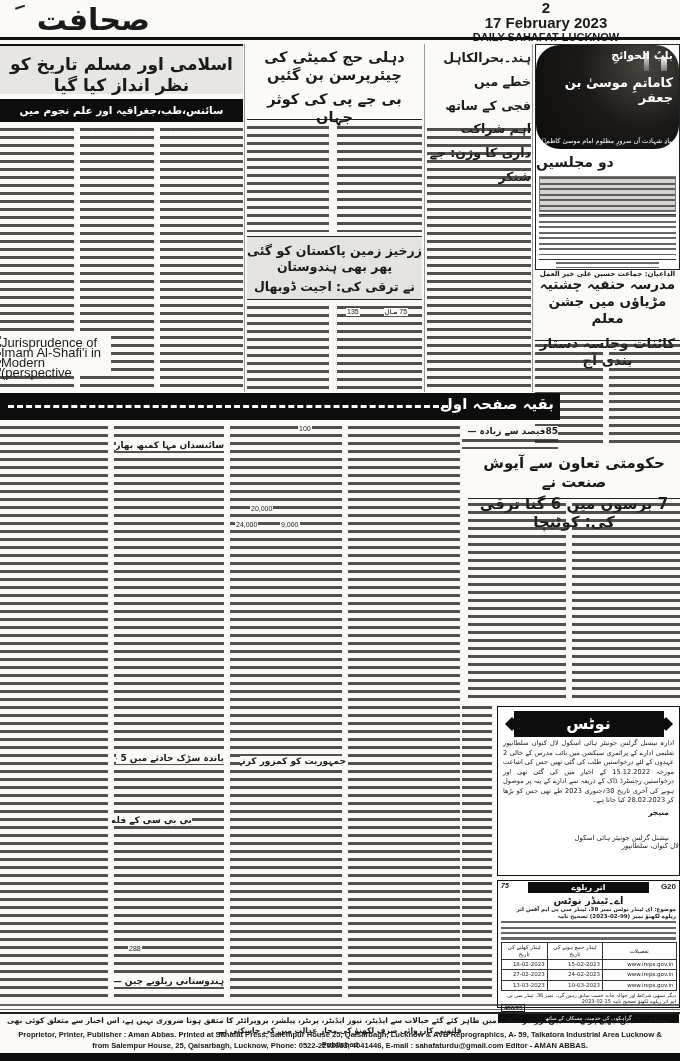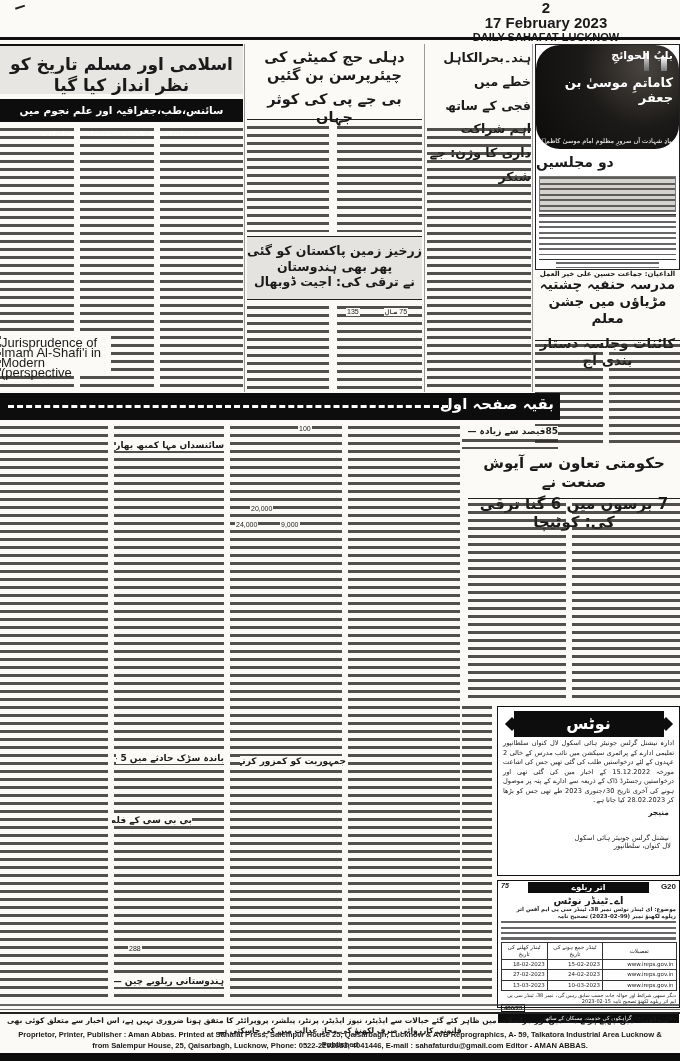--- a/index.html
+++ b/index.html
@@ -18,20 +18,21 @@
   .boldsub{font-weight:bold;font-size:9px;background:#fbfaf7;text-align:right;line-height:11px;white-space:nowrap;overflow:hidden;}
   .numfrag{position:absolute;font-size:7px;background:#fbfaf7;padding:0 1px;line-height:8px;font-family:"Liberation Sans",sans-serif;}
   table.tender{border-collapse:collapse;width:100%;direction:rtl;}
   table.tender td,table.tender th{border:1px solid #333;font-size:5.5px;padding:1px 2px;line-height:1.3;font-weight:normal;}
 </style>
 </head>
 <body>
 
 <div id="page">
 
+  <div class="abs urdu" style="left:20px;top:2px;width:130px;height:36px;font-size:30px;font-weight:bold;letter-spacing:-1px;">صحافت</div>
   <div class="abs" style="left:16px;top:6px;width:10px;height:6px;border-top:2px solid #222;transform:rotate(-18deg);"></div>
   <div class="abs eng" style="right:4px;top:0px;width:260px;text-align:center;">
     <div style="font-size:15px;font-weight:bold;line-height:15px;">2</div>
     <div style="font-size:15px;font-weight:bold;line-height:16px;">17 February 2023</div>
     <div style="font-size:11px;font-weight:bold;line-height:13px;">DAILY SAHAFAT LUCKNOW</div>
   </div>
   <div class="abs" style="left:0;top:37px;width:680px;height:3px;background:#111;"></div>
 
   <div class="abs vline" style="left:244px;top:44px;height:348px;"></div>
   <div class="abs vline" style="left:424px;top:44px;height:348px;"></div>
@@ -50,21 +51,21 @@
 
   <div class="abs urdu headline" style="left:247px;top:44px;width:175px;height:76px;font-size:14.5px;border-bottom:1px solid #222;box-sizing:border-box;padding-top:4px;">
     <div>دہلی حج کمیٹی کی چیئرپرسن بن گئیں</div>
     <div style="margin-top:6px;">بی جے پی کی کوثر جہاں</div>
   </div>
   <div class="abs sim" style="left:247px;top:126px;width:82px;height:106px;"></div>
   <div class="abs sim" style="left:337px;top:126px;width:85px;height:106px;"></div>
 
   <div class="abs urdu headline" style="left:247px;top:236px;width:175px;height:64px;background:#e4e3e0;border-top:1px solid #222;border-bottom:1px solid #222;font-size:12.5px;box-sizing:border-box;padding-top:6px;">
     <div>زرخیز زمین پاکستان کو گئی پھر بھی ہندوستان</div>
-    <div style="">نے ترقی کی: اجیت ڈوبھال</div>
+    <div style="margin-top:5px;">نے ترقی کی: اجیت ڈوبھال</div>
   </div>
   <div class="abs sim" style="left:247px;top:306px;width:82px;height:86px;"></div>
   <div class="abs sim" style="left:337px;top:306px;width:85px;height:86px;"></div>
   <span class="numfrag" style="left:346px;top:308px;">135</span>
   <span class="numfrag urdu" style="left:384px;top:308px;">75 سال</span>
 
   <div class="abs urdu" style="left:427px;top:46px;width:104px;height:76px;font-weight:bold;font-size:12.5px;text-align:right;line-height:1.9;">
     <div>ہند۔بحرالکاہل خطے میں</div>
     <div>فجی کے ساتھ اہم شراکت</div>
     <div>داری کا وژن: جے شنکر</div>
@@ -130,21 +131,21 @@
 
   <div class="abs" style="left:497px;top:706px;width:183px;height:170px;border:1px solid #111;box-sizing:border-box;background:#fff;">
     <div style="position:relative;margin:4px auto 2px;width:150px;height:26px;background:#0d0d0d;color:#fff;text-align:center;">
       <span style="position:absolute;left:-7px;top:8px;width:10px;height:10px;background:#0d0d0d;transform:rotate(45deg);"></span>
       <span style="position:absolute;right:-7px;top:8px;width:10px;height:10px;background:#0d0d0d;transform:rotate(45deg);"></span>
       <span class="urdu" style="font-size:16px;font-weight:bold;line-height:26px;">نوٹس</span>
     </div>
     <div class="urdu" style="margin:2px 5px;font-size:6.6px;line-height:9.5px;text-align:justify;">ادارہ نیشنل گرلس جونیئر ہائی اسکول لال کنواں سلطانپور تعلیمی ادارے کے پرائمری سیکشن میں نائب مدرس کے خالی 2 عہدوں کے لئے درخواستیں طلب کی گئی تھیں جس کی اشاعت مورخہ 15.12.2022 کے اخبار میں کی گئی تھی اور درخواستیں رجسٹرڈ ڈاک کے ذریعہ سے ادارے کے پتہ پر موصول ہونے کی آخری تاریخ 30؍جنوری 2023 طے تھی جس کو بڑھا کر 28.02.2023 کیا جاتا ہے۔</div>
     <div class="urdu" style="margin:2px 10px 17px;text-align:right;font-size:7.5px;font-weight:bold;">منیجر</div>
     <div class="urdu" style="margin:0 10px;text-align:right;font-size:6.8px;">نیشنل گرلس جونیئر ہائی اسکول</div>
-    <div class="urdu" style="margin:0 8px;text-align:right;font-size:6.8px;">لال کنواں، سلطانپور</div>
+    <div class="urdu" style="margin:0 0;text-align:right;font-size:6.8px;">لال کنواں، سلطانپور</div>
   </div>
 
   <div class="abs" style="left:497px;top:880px;width:183px;height:128px;border:1px solid #111;box-sizing:border-box;background:#fff;">
     <div style="position:relative;height:14px;">
       <span class="eng" style="position:absolute;left:3px;top:1px;font-size:7px;font-style:italic;font-weight:bold;">75</span>
       <div class="urdu blackbar" style="position:absolute;left:30px;right:30px;top:1px;height:11px;font-size:8px;font-weight:bold;text-align:center;line-height:11px;">اتر ریلوے</div>
       <span class="eng" style="position:absolute;right:3px;top:1px;font-size:8px;font-weight:bold;text-align:center;">G20</span>
     </div>
     <div class="urdu" style="font-size:10px;font-weight:bold;text-align:center;">اے۔ٹینڈر نوٹس</div>
     <div class="urdu" style="margin:0 3px;font-size:5.5px;font-weight:bold;text-align:right;line-height:7px;">موضوع: ای ٹینڈر نوٹس نمبر 38، ٹینڈر سی پی ایم آفس اتر ریلوے لکھنؤ نمبر (99-02-2023) تصحیح نامہ</div>

